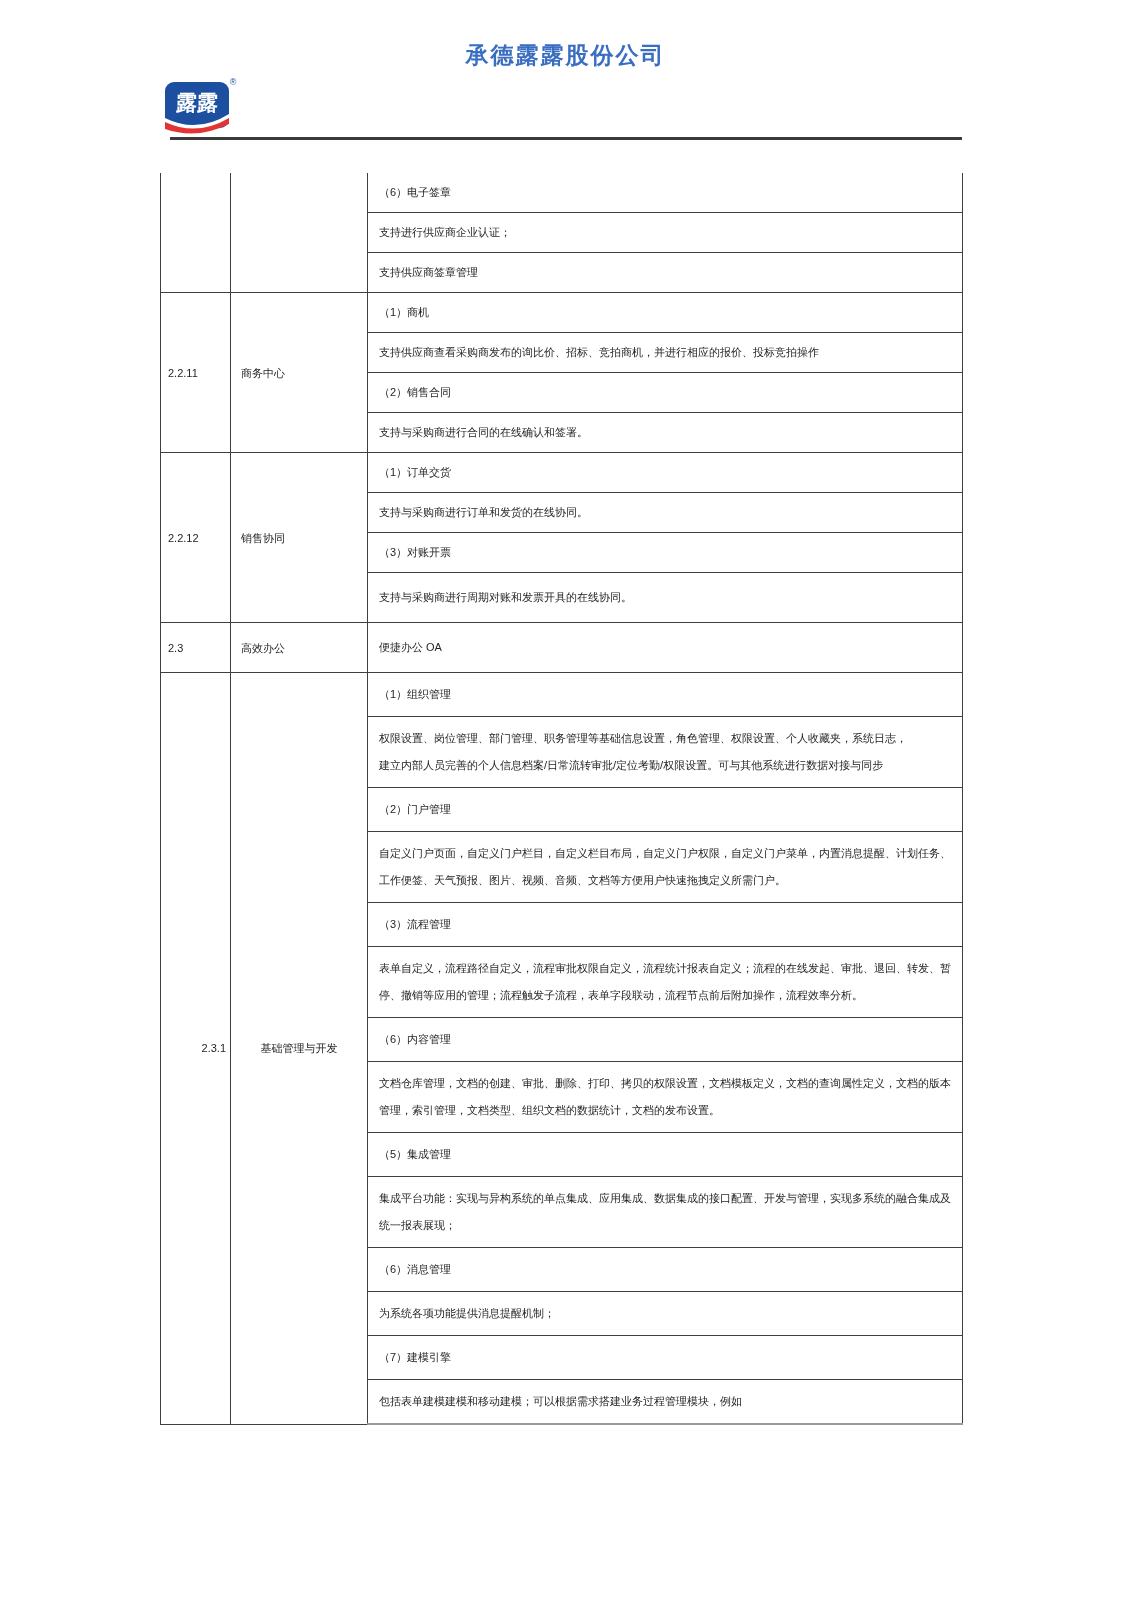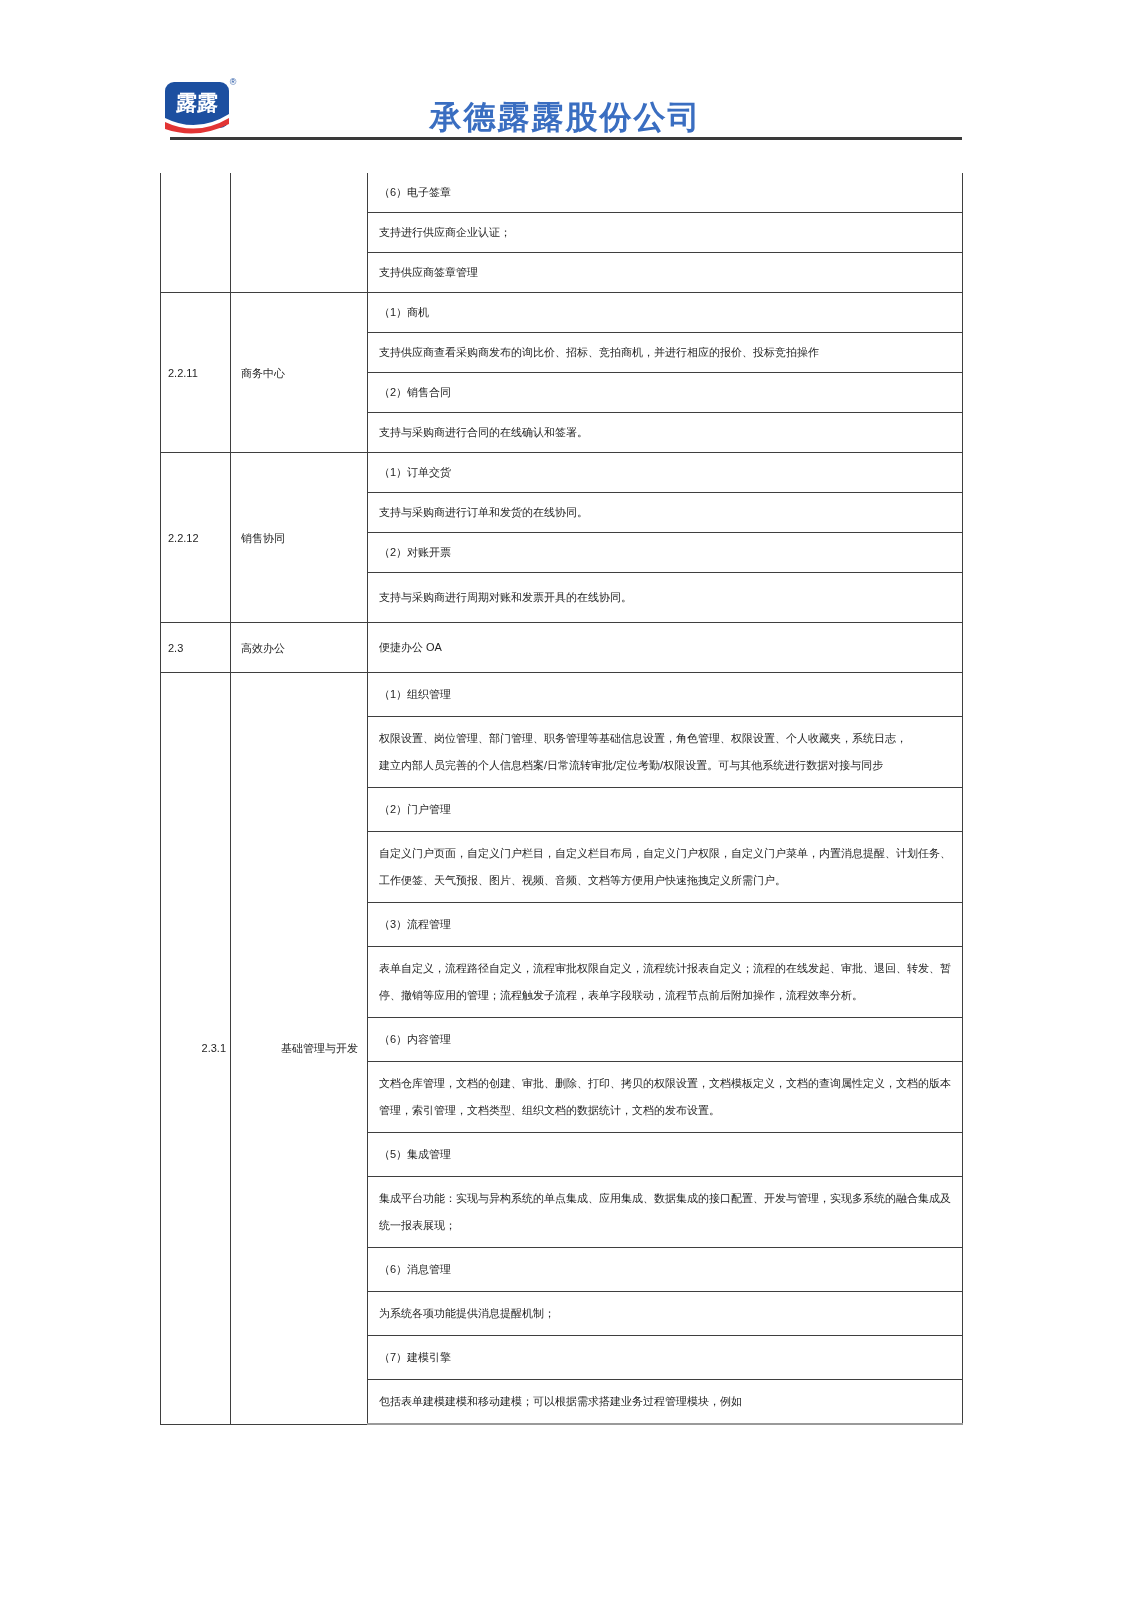--- a/index.html
+++ b/index.html
@@ -15,22 +15,22 @@
   html,body{background:#ffffff;}
   body{
     width:1131px;height:1600px;overflow:hidden;position:relative;
     font-family:"Liberation Sans","DejaVu Sans",sans-serif;
     color:var(--text-color);
   }
   
   .page-header{position:relative;height:137px;}
   .logo{position:absolute;left:163px;top:76px;width:76px;height:62px;}
   .company-title{
-    text-align:center;padding-top:96px;
-    font-size:32px;font-weight:bold;color:var(--title-blue);
+    text-align:center;padding-top:40px;
+    font-size:23px;font-weight:bold;color:var(--title-blue);
     letter-spacing:2px;
   }
   .header-rule{
     margin-left:170px;width:792px;height:3px;
     background:var(--rule-dark);border:none;
   }
   
   table.doc-table{
     margin:33px 0 0 160px;width:802px;
     border-collapse:collapse;table-layout:fixed;
@@ -38,21 +38,21 @@
   table.doc-table td{
     border:1px solid var(--border-dark);
     vertical-align:middle;
     font-size:11px;color:var(--text-color);
   }
   table.doc-table tr:first-child > td{border-top:none;}
   table.doc-table tr:last-child > td{border-bottom:2.5px solid var(--page-cut-gray);}
   td.col-num{padding:4px 4px 4px 7px;margin-top:17px;}
   td.col-name{padding:4px 8px 4px 10px;line-height:26px;margin-top:48px;}
   td.col-name.center, td.col-num.center{text-align:right;}
-  td.col-name.center{text-align:right;padding:4px 9px;}
+  td.col-name.center{text-align:center;padding:4px 9px;}
   td.col-content{
     padding:6px 11px;line-height:27px;vertical-align:middle;
   }
   td.col-content.p{text-align:justify;}
   td.col-content.h{text-align:left;}
   td.col-content.tall{padding:8px 11px;}
   td.col-content.pad{padding:11px 11px;}
 </style>
 </head>
 <body>
@@ -124,21 +124,21 @@
           <div>（1）订单交货</div>
         </td>
       </tr>
       <tr>
         <td class="col-content p">
           <div>支持与采购商进行订单和发货的在线协同。</div>
         </td>
       </tr>
       <tr>
         <td class="col-content h">
-          <div>（2）对账开票</div>
+          <div>（3）对账开票</div>
         </td>
       </tr>
       <tr>
         <td class="col-content p pad">
           <div>支持与采购商进行周期对账和发票开具的在线协同。</div>
         </td>
       </tr>
       <tr>
         <td class="col-num" rowspan="1">2.3</td>
         <td class="col-name" rowspan="1">高效办公</td>

